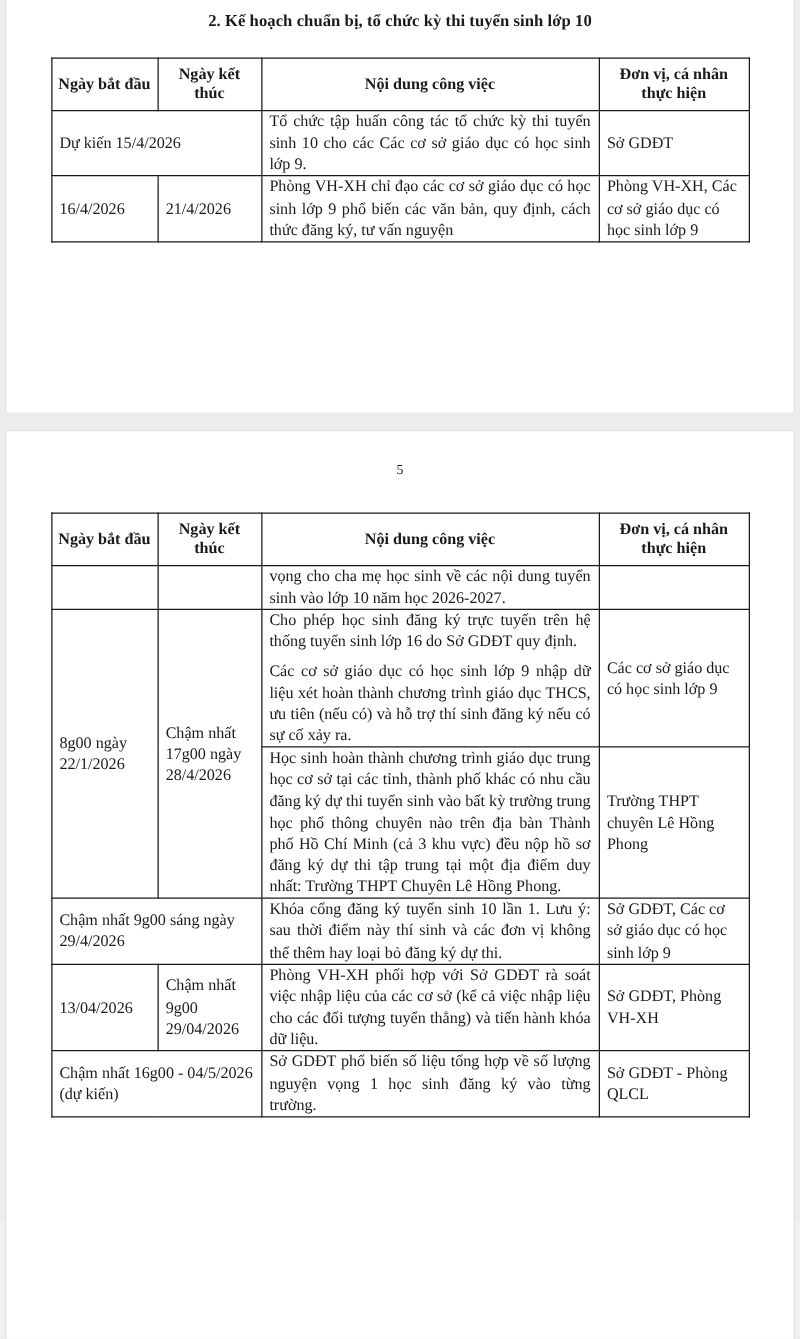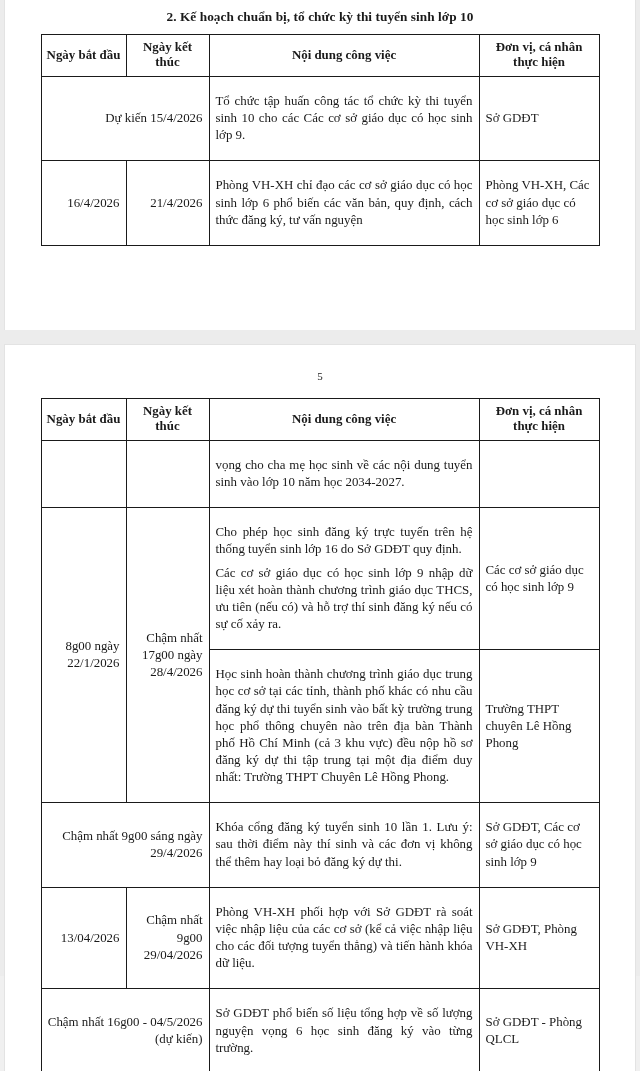--- a/index.html
+++ b/index.html
@@ -76,44 +76,44 @@
     text-align: center;
     font-size: 11px;
     font-weight: normal;
   }
 
   
   table.sched {
     border-collapse: collapse;
     table-layout: fixed;
     width: 558px;
-    margin: 0 auto;
+    margin: 12px auto;
     border: 1.4px solid #1a1a1a;
   }
   table.sched td,
   table.sched th {
     border: 1.1px solid #1a1a1a;
-    padding: 16px 6px;
+    padding: 0 6px;
     font-size: 12.9px;
     line-height: 1.33;
     vertical-align: middle;
   }
   table.sched th {
     font-weight: bold;
     text-align: center;
     padding: 5px 4px;
     line-height: 1.2;
   }
   .col-a { width: 85px; }
   .col-b { width: 83px; }
   .col-c { width: 270px; }
   .col-d { width: 120px; }
 
   td.c-date {
-    text-align: right;
+    text-align: left;
   }
   td.c-body {
     text-align: justify;
     text-justify: inter-word;
     hyphens: none;
     padding: 5px 7px 5px 7px;
   }
   td.c-unit {
     text-align: left;
   }
@@ -153,22 +153,22 @@
       </thead>
       <tbody>
         <tr>
           <td class="c-date" colspan="2">Dự kiến 15/4/2026</td>
           <td class="c-body">Tổ chức tập huấn công tác tổ chức kỳ thi tuyển sinh 10 cho các Các cơ sở giáo dục có học sinh lớp 9.</td>
           <td class="c-unit">Sở GDĐT</td>
         </tr>
         <tr>
           <td class="c-date">16/4/2026</td>
           <td class="c-date">21/4/2026</td>
-          <td class="c-body">Phòng VH-XH chỉ đạo các cơ sở giáo dục có học sinh lớp 6 phổ biến các văn bản, quy định, cách thức đăng ký, tư vấn nguyện</td>
-          <td class="c-unit">Phòng VH-XH, Các cơ sở giáo dục có học sinh lớp 6</td>
+          <td class="c-body">Phòng VH-XH chỉ đạo các cơ sở giáo dục có học sinh lớp 9 phổ biến các văn bản, quy định, cách thức đăng ký, tư vấn nguyện</td>
+          <td class="c-unit">Phòng VH-XH, Các cơ sở giáo dục có học sinh lớp 9</td>
         </tr>
       </tbody>
     </table>
   </div>
 
   <div class="page-gap"></div>
 
   <div class="page page-two">
 
     <div class="page-number">5</div>
@@ -186,21 +186,21 @@
           <th>Ngày kết thúc</th>
           <th>Nội dung công việc</th>
           <th>Đơn vị, cá nhân thực hiện</th>
         </tr>
       </thead>
       <tbody>
 
         <tr>
           <td class="c-date"></td>
           <td class="c-date"></td>
-          <td class="c-body">vọng cho cha mẹ học sinh về các nội dung tuyển sinh vào lớp 10 năm học 2034-2027.</td>
+          <td class="c-body">vọng cho cha mẹ học sinh về các nội dung tuyển sinh vào lớp 10 năm học 2026-2027.</td>
           <td class="c-unit"></td>
         </tr>
 
         <tr>
           <td class="c-date" rowspan="2">8g00 ngày 22/1/2026</td>
           <td class="c-date" rowspan="2">Chậm nhất 17g00 ngày 28/4/2026</td>
           <td class="c-body">
             <p>Cho phép học sinh đăng ký trực tuyến trên hệ thống tuyển sinh lớp 16 do Sở GDĐT quy định.</p>
             <p>Các cơ sở giáo dục có học sinh lớp 9 nhập dữ liệu xét hoàn thành chương trình giáo dục THCS, ưu tiên (nếu có) và hỗ trợ thí sinh đăng ký nếu có sự cố xảy ra.</p>
           </td>
@@ -221,21 +221,21 @@
 
         <tr>
           <td class="c-date">13/04/2026</td>
           <td class="c-date">Chậm nhất 9g00 29/04/2026</td>
           <td class="c-body">Phòng VH-XH phối hợp với Sở GDĐT rà soát việc nhập liệu của các cơ sở (kể cả việc nhập liệu cho các đối tượng tuyển thẳng) và tiến hành khóa dữ liệu.</td>
           <td class="c-unit">Sở GDĐT, Phòng VH-XH</td>
         </tr>
 
         <tr>
           <td class="c-date" colspan="2">Chậm nhất 16g00 - 04/5/2026 (dự kiến)</td>
-          <td class="c-body">Sở GDĐT phổ biến số liệu tổng hợp về số lượng nguyện vọng 6 học sinh đăng ký vào từng trường.</td>
+          <td class="c-body">Sở GDĐT phổ biến số liệu tổng hợp về số lượng nguyện vọng 1 học sinh đăng ký vào từng trường.</td>
           <td class="c-unit">Sở GDĐT - Phòng QLCL</td>
         </tr>
 
       </tbody>
     </table>
   </div>
 
 </div>
 
 </body></html>

